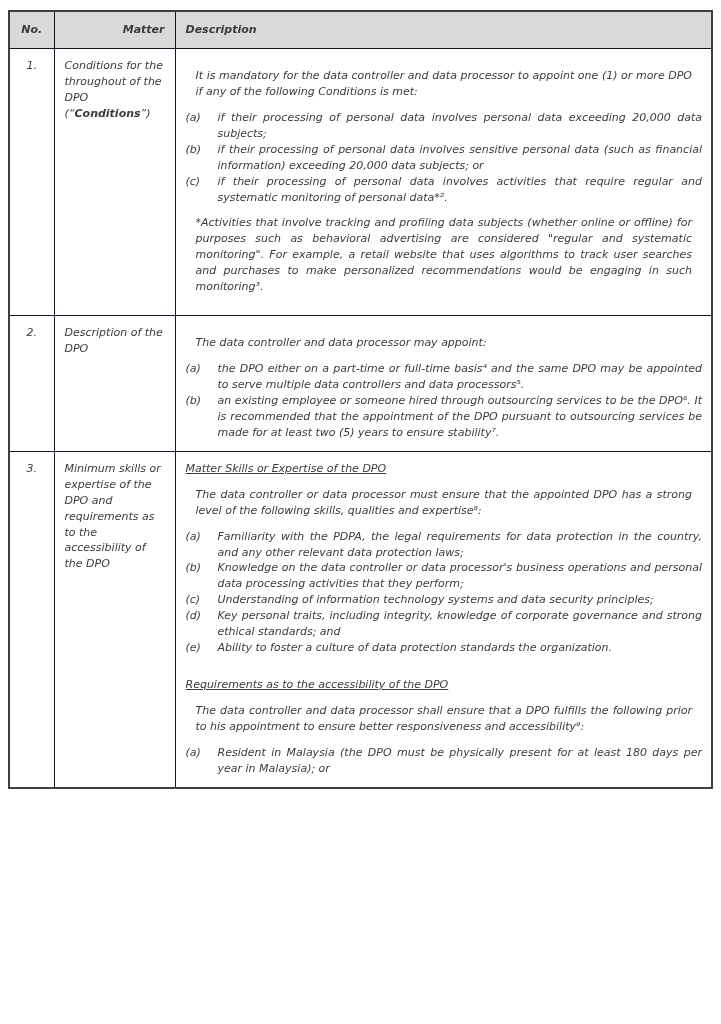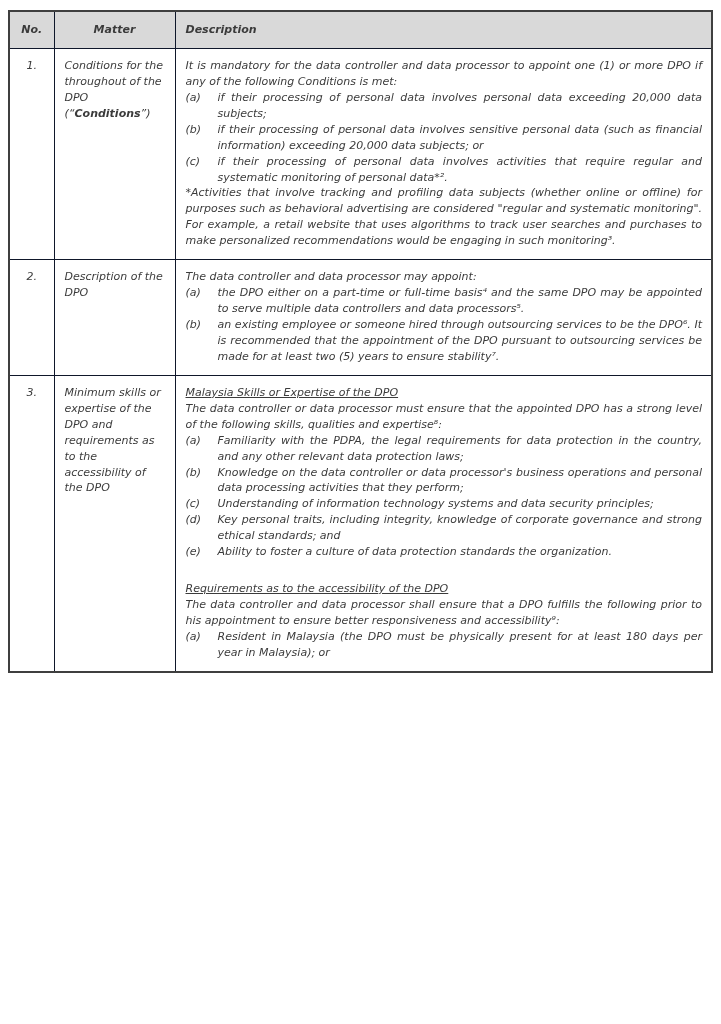--- a/index.html
+++ b/index.html
@@ -30,31 +30,31 @@
     padding: 9px 10px 10px 10px;
     box-sizing: border-box;
     overflow-wrap: break-word;
     font-style: italic;
   }
   .doc-table th {
     background: #d9d9d9;
     font-weight: bold;
     padding-top: 10px;
     padding-bottom: 10px;
-    text-align: center;
+    text-align: right;
   }
   th.h-no { text-align: center; padding-left: 4px; padding-right: 4px; }
   th.h-desc { text-align: left; }
   col.col-no { width: 45px; }
   col.col-matter { width: 121px; }
   td.no-cell { text-align: center; padding-left: 4px; padding-right: 4px; }
   td.matter-cell { padding-right: 8px; }
   td.desc-cell { padding-left: 10px; padding-right: 9px; }
   .para {
-    margin: 0;
+    margin: 10px;
     text-align: justify;
   }
   .li {
     display: flex;
   }
   .li-label {
     flex: 0 0 32px;
   }
   .li-text {
     flex: 1;
@@ -130,21 +130,21 @@
           </div>
         </td>
       </tr>
 
       <tr>
         <td class="no-cell">3.</td>
         <td class="matter-cell">
           <span>Minimum skills or expertise of the DPO and requirements as to the accessibility of the DPO</span>
         </td>
         <td class="desc-cell">
-          <p class="section-heading">Malaysia Skills or Expertise of the DPO</p>
+          <p class="section-heading">Matter Skills or Expertise of the DPO</p>
           <p class="para">The data controller or data processor must ensure that the appointed DPO has a strong level of the following skills, qualities and expertise⁸:</p>
           <div class="li">
             <span class="li-label">(a)</span>
             <span class="li-text">Familiarity with the PDPA, the legal requirements for data protection in the country, and any other relevant data protection laws;</span>
           </div>
           <div class="li">
             <span class="li-label">(b)</span>
             <span class="li-text">Knowledge on the data controller or data processor's business operations and personal data processing activities that they perform;</span>
           </div>
           <div class="li">

